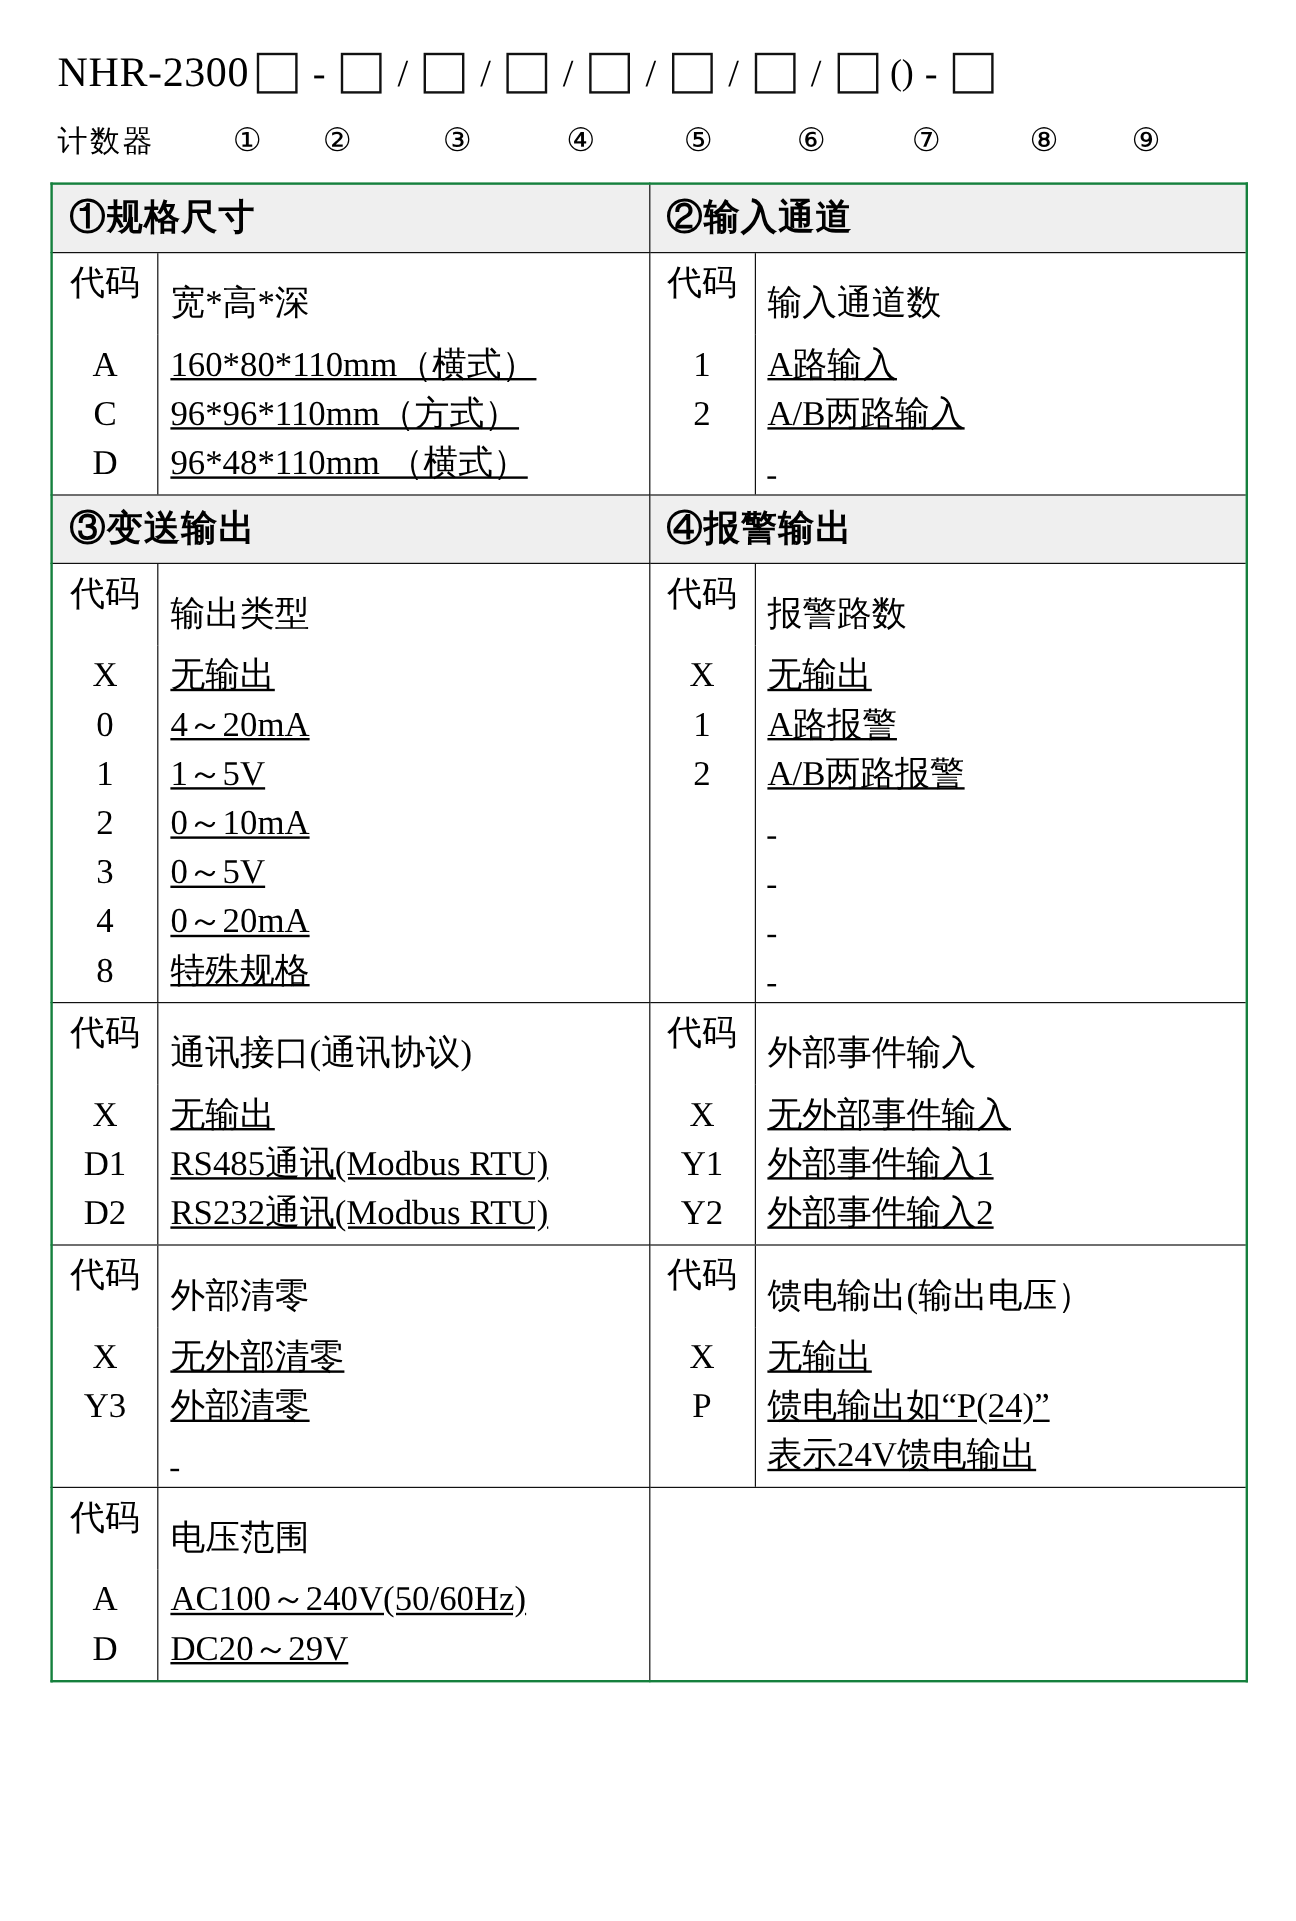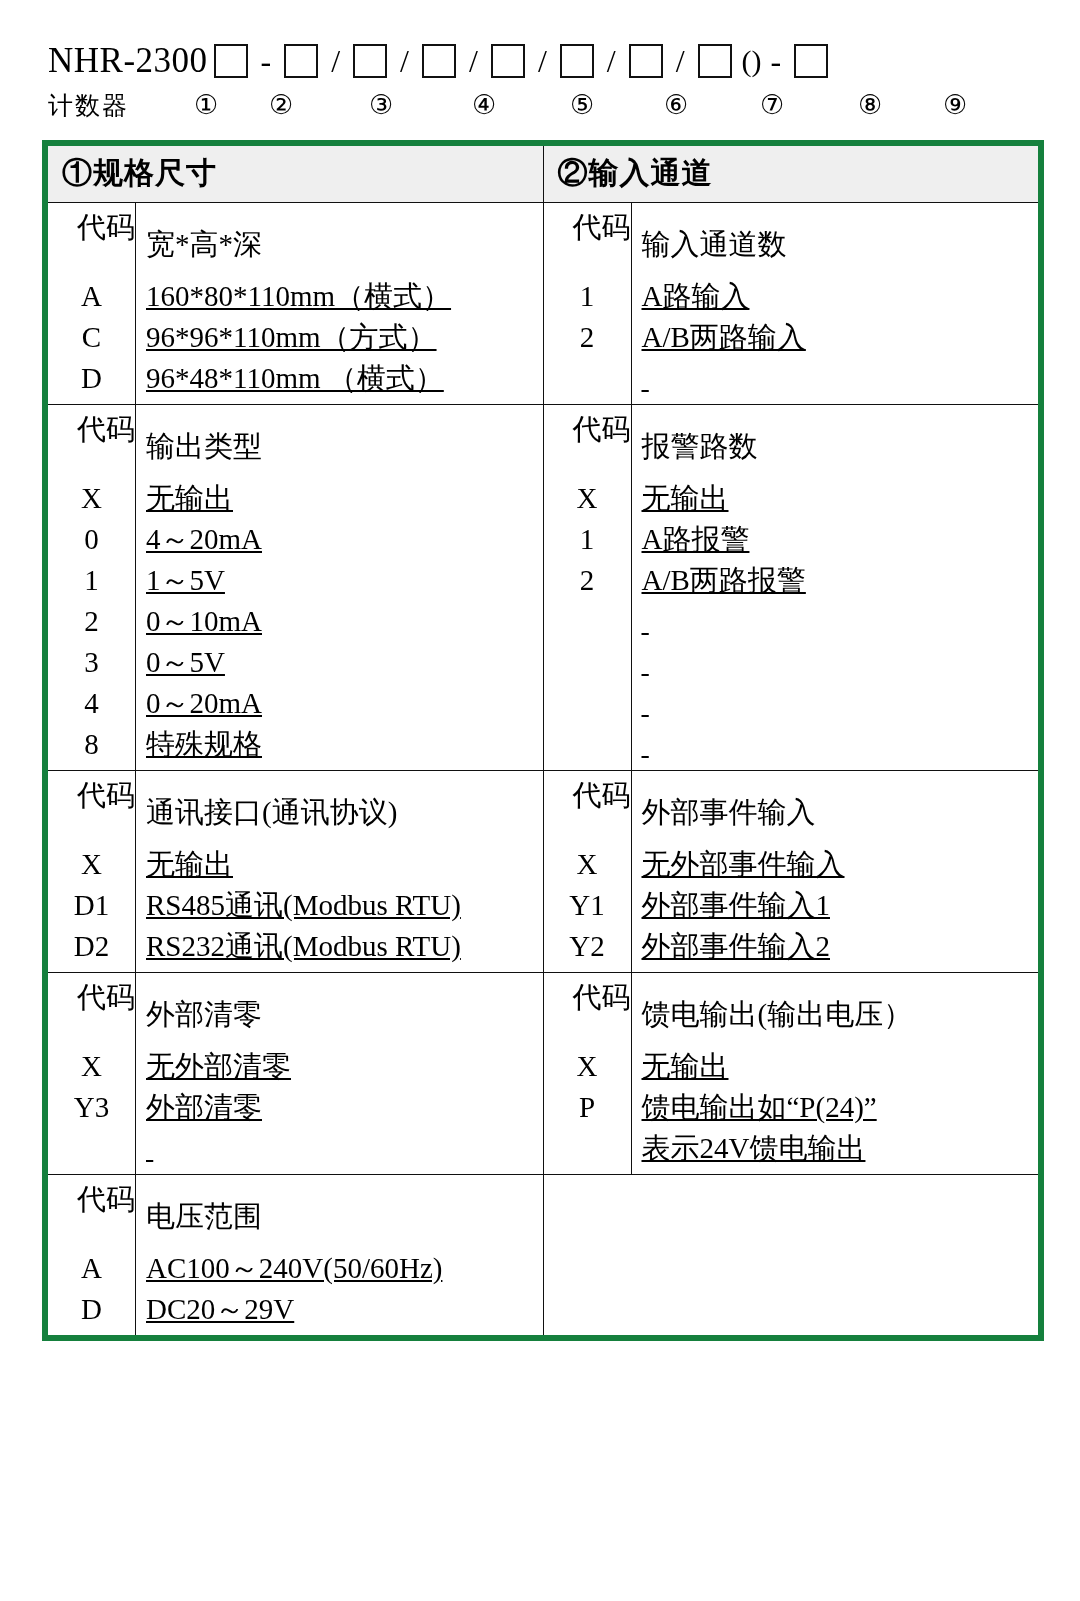--- a/index.html
+++ b/index.html
@@ -43,40 +43,40 @@
     font-family: "Liberation Serif", serif;
   }
   .code-paren {
     font-size: 30px;
     margin: 0 2px 0 4px;
   }
   .code-labels {
     display: flex;
     align-items: center;
     height: 38px;
-    margin-top: 2px;
+    margin-top: 14px;
   }
   .code-labels .lbl-name {
     font-size: 25px;
     letter-spacing: 2px;
     width: 132px;
     display: inline-block;
   }
   .code-labels .circ {
     font-size: 27px;
     text-align: center;
     display: inline-block;
   }
 
   
   .spec-table {
     margin: 16px 42px 16px 42px;
     width: 996px;
     border-collapse: collapse;
-    border: 6px solid #15803d;
+    border: 2px solid #15803d;
     table-layout: fixed;
   }
   .spec-table td {
     border: 1.6px solid #111;
     padding: 0;
     vertical-align: top;
   }
 
   .sect-head {
     background: #efefef;
@@ -111,21 +111,21 @@
     padding: 4px 0 6px 10px;
     box-sizing: border-box;
     white-space: nowrap;
     text-decoration: underline;
   }
   .pair-code div, .pair-desc div { height: 41px; }
 
   .hdr-row .code-h {
     width: 88px;
     min-width: 88px;
-    text-align: right;
+    text-align: center;
     border-right: 1.6px solid #111;
     font-size: 29px;
     padding: 5px 0 6px 0;
     box-sizing: border-box;
   }
   .hdr-row .desc-h {
     flex: 1;
     font-size: 29px;
     padding: 22px 0 6px 10px;
     box-sizing: border-box;
@@ -218,20 +218,24 @@
         </div>
         <div class="pair-desc">
           <div>A路输入</div>
           <div>A/B两路输入</div>
           <div>&nbsp;</div>
         </div>
       </div>
     </td>
   </tr>
 
+  <tr>
+    <td class="sect-head">③变送输出</td>
+    <td class="sect-head">④报警输出</td>
+  </tr>
 
   <tr>
     <td class="pair-cell">
       <div class="hdr-row">
         <div class="code-h">代码</div>
         <div class="desc-h">输出类型</div>
       </div>
       <div class="pair-row">
         <div class="pair-code">
           <div>X</div>

